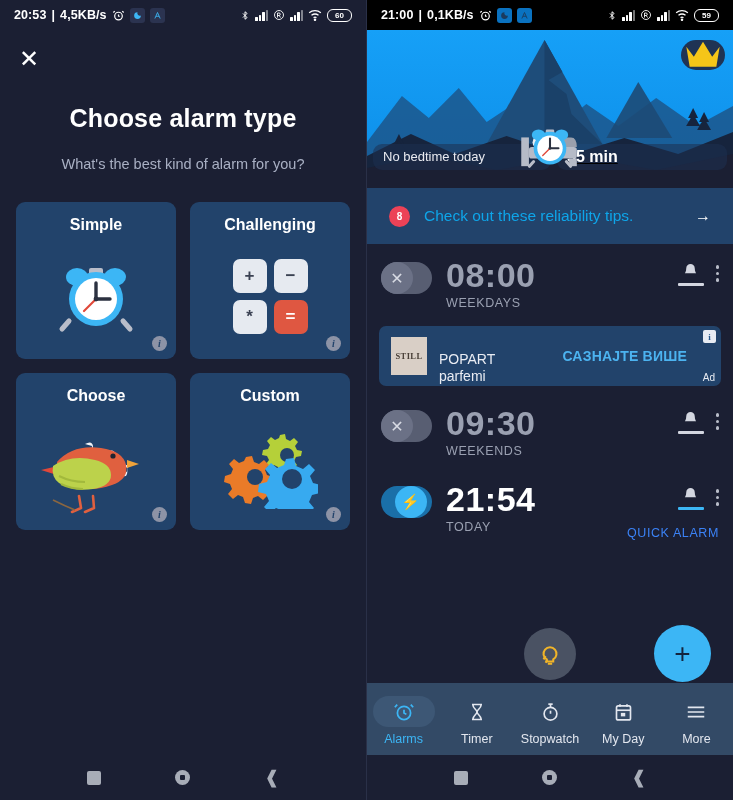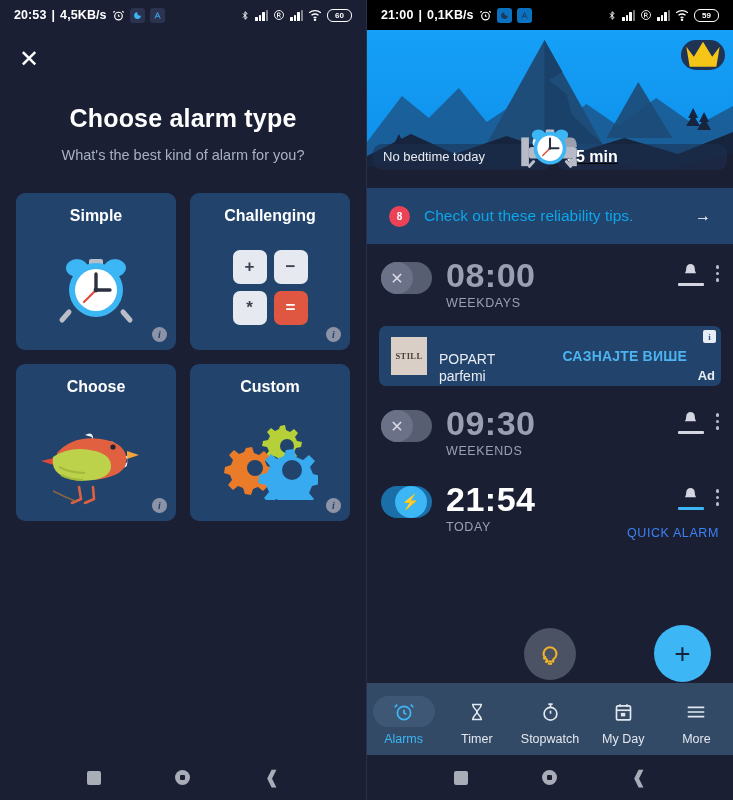--- a/index.html
+++ b/index.html
@@ -54,21 +54,21 @@
     width: 30px; height: 30px;
     display: flex; align-items: center; justify-content: center;
     color: #ffffff; font-size: 24px; line-height: 1; font-weight: 300;
     cursor: pointer;
   }
   .chooser-title {
     margin-top: 74px; text-align: center;
     color: #ffffff; font-size: 25px; font-weight: bold; letter-spacing: .2px;
   }
   .chooser-sub {
-    margin-top: 14px; text-align: center;
+    margin-top: 23px; text-align: center;
     color: #a9b0c4; font-size: 14.5px;
   }
   .card-grid {
     margin: 30px 16px 0 16px;
     display: grid; grid-template-columns: 1fr 1fr;
     gap: 14px;
   }
   .card {
     background: #22436b; border-radius: 9px;
     height: 157px; position: relative;
@@ -219,21 +219,21 @@
   }
   .ad-i {
     position: absolute; right: 5px; top: 4px;
     width: 13px; height: 13px; border-radius: 2px; background: #e8ecf3;
     color: #2a5a8e; font-size: 9px; font-weight: bold;
     display: flex; align-items: center; justify-content: center;
     font-family: "Liberation Serif", serif;
   }
   .ad-tag {
     position: absolute; right: 6px; bottom: 3px;
-    color: #e8ecf3; font-size: 13px; font-weight: bold;
+    color: #e8ecf3; font-size: 10px;
   }
 
   
   .fab-zone {
     position: absolute; left: 0; right: 0; bottom: 118px;
     display: flex; align-items: center; justify-content: flex-end;
     gap: 78px; padding-right: 22px;
   }
   .fab-small {
     width: 52px; height: 52px; border-radius: 50%; background: #4a5263;

